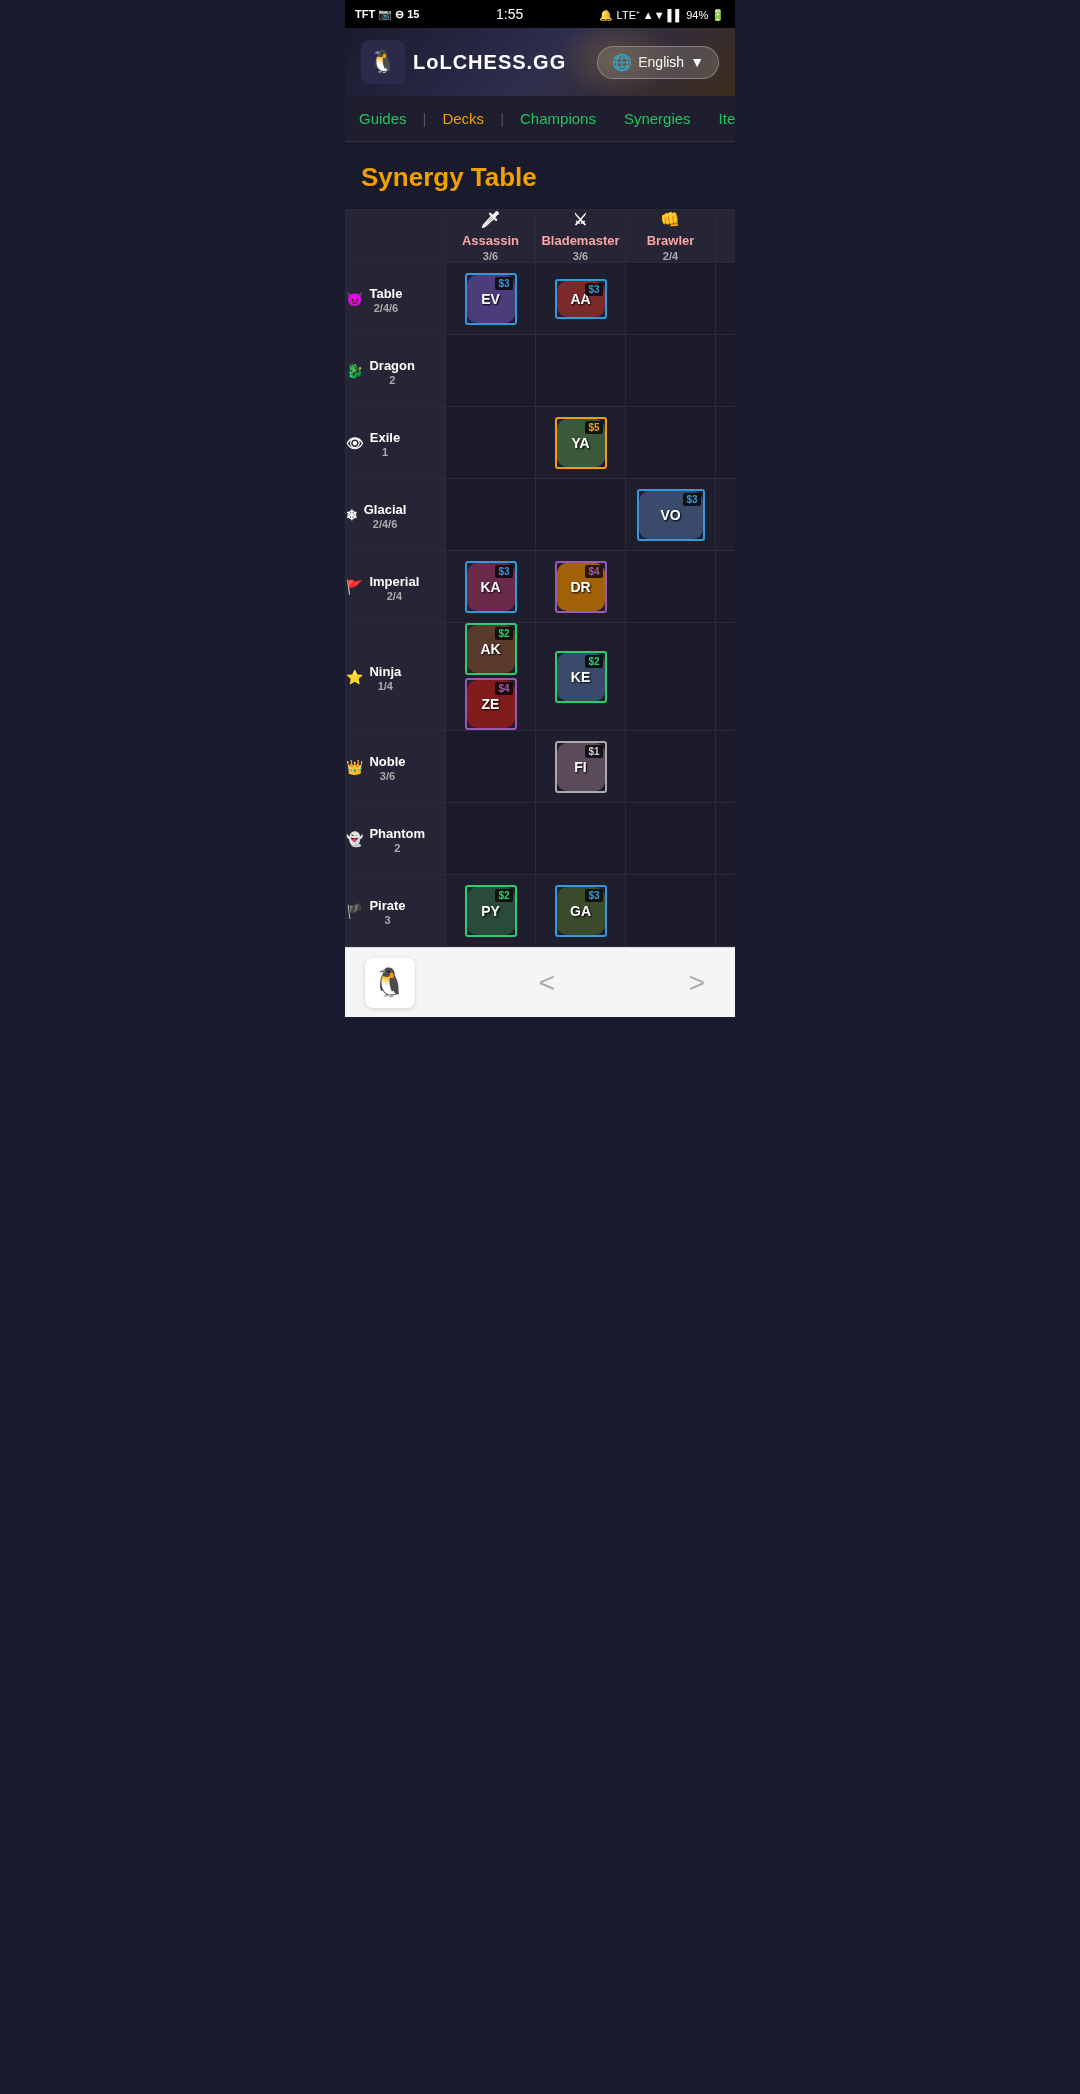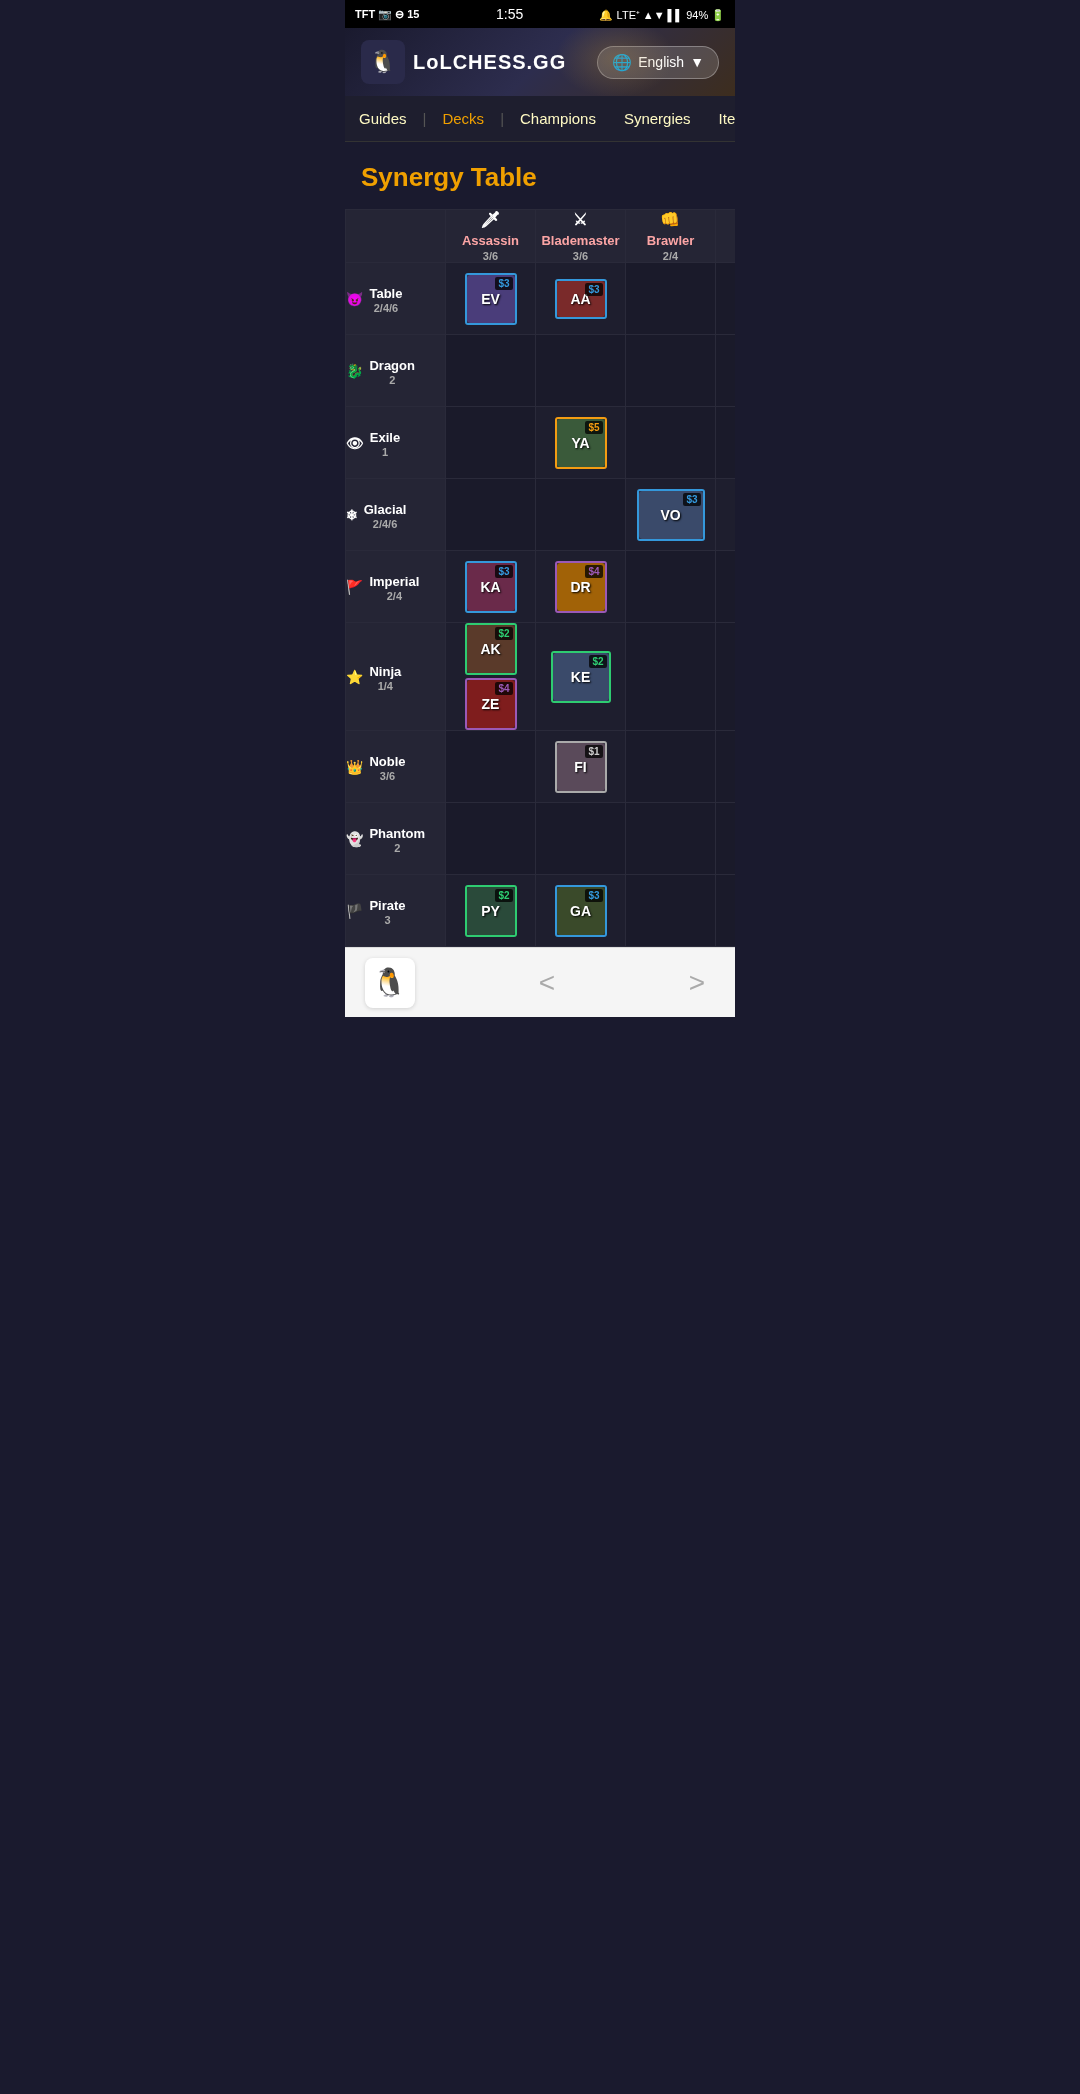--- a/index.html
+++ b/index.html
@@ -89,21 +89,21 @@
       background: #1e1e2e;
       display: flex;
       overflow-x: auto;
       border-bottom: 1px solid #333;
       scrollbar-width: none;
     }
     .nav::-webkit-scrollbar { display: none; }
     .nav-item {
       padding: 14px 14px;
       font-size: 15px;
-      color: #fef9c3;
+      color: #22c55e;
       white-space: nowrap;
       cursor: pointer;
       position: relative;
       flex-shrink: 0;
     }
     .nav-item.highlight { color: #f0a000; }
     .nav-separator {
       color: #555;
       padding: 14px 2px;
       font-size: 15px;
@@ -230,21 +230,21 @@
     .cost-3 .champ-cost { color: #3498db; }
     .cost-4 { border: 2px solid #9b59b6; }
     .cost-4 .champ-cost { color: #9b59b6; }
     .cost-5 { border: 2px solid #f39c12; }
     .cost-5 .champ-cost { color: #f39c12; }
 
     
     .champ-avatar {
       width: 48px;
       height: 48px;
-      border-radius: 3px;
+      border-radius: 10px;
       display: flex;
       align-items: center;
       justify-content: center;
       font-size: 8px;
       color: #fff;
       font-weight: bold;
       text-align: center;
     }
 
     
@@ -505,21 +505,21 @@
                 <div class="champ-avatar" style="background: #7f1d1d; width: 48px; height: 48px;">
                   <span style="font-size:14px;font-weight:bold;text-shadow:1px 1px 2px #000">ZE</span>
                 </div>
                 <span class="champ-cost">$4</span>
               </div>
             </div>
           </td>
           <td class="data-cell">
             <div class="data-cell-content">
               <div class="champ-card cost-2">
-                <div class="champ-avatar" style="background: rgb(58, 74, 106); width: 56px; height: 48px;">
+                <div class="champ-avatar" style="background: rgb(58, 74, 106); width: 48px; height: 48px;">
                   <span style="font-size:14px;font-weight:bold;text-shadow:1px 1px 2px #000">KE</span>
                 </div>
                 <span class="champ-cost">$2</span>
               </div>
             </div>
           </td>
           <td class="data-cell empty-cell"></td>
           <td class="data-cell empty-cell"></td>
         </tr>
         <tr>

